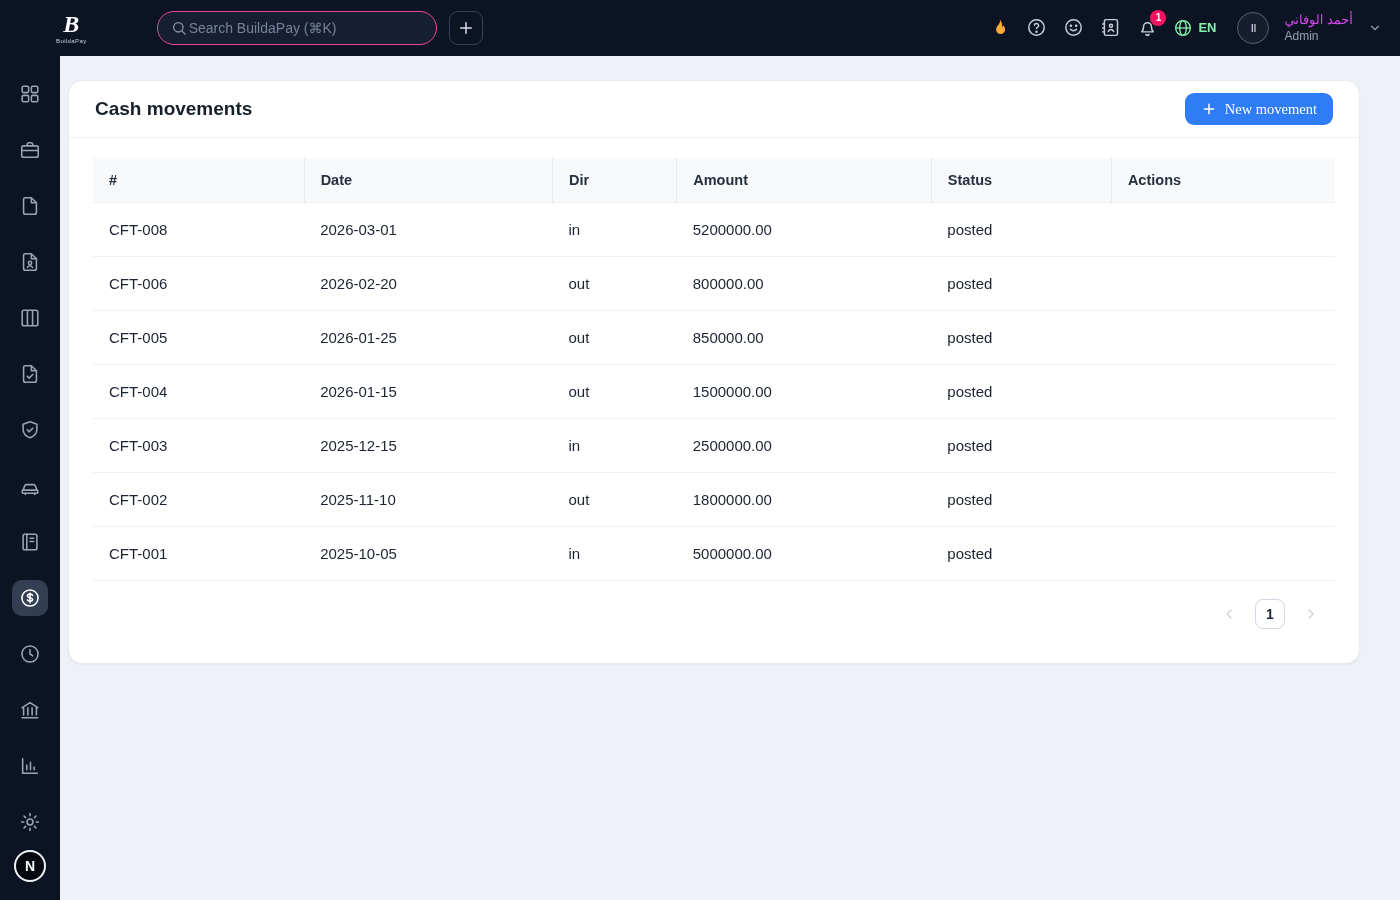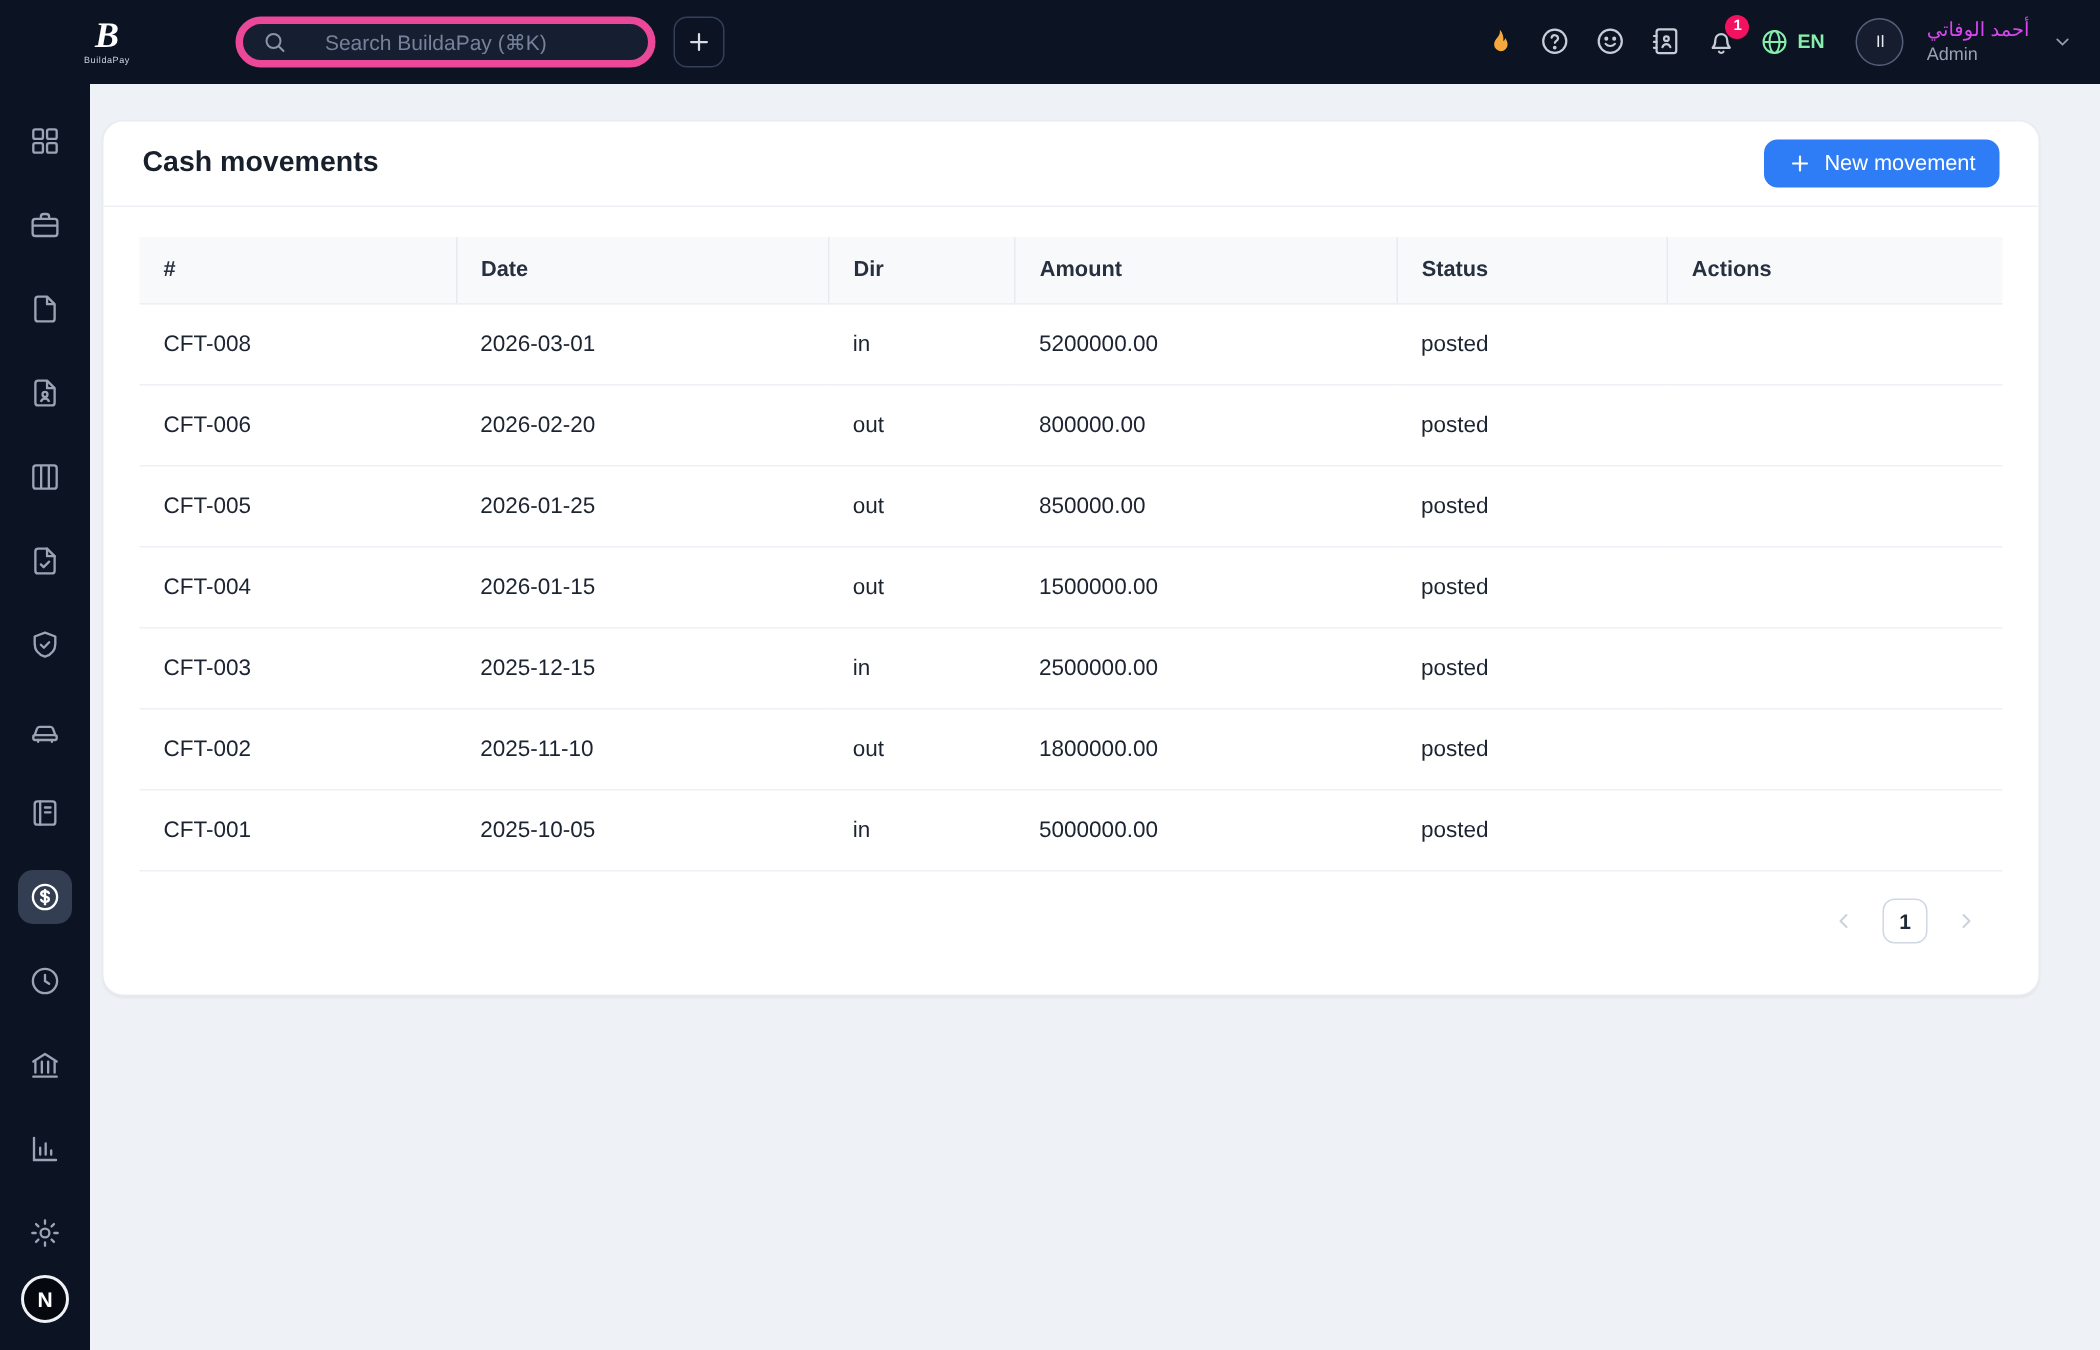--- a/index.html
+++ b/index.html
@@ -14,22 +14,22 @@
     position:absolute; top:0; left:0; width:1400px; height:56px;
     background:#0c1322; display:flex; align-items:center; z-index:20;
     padding-right:18px;
   }
   .logo { margin-left:56px; display:flex; flex-direction:column; align-items:center; color:#fff; cursor:pointer; line-height:1; }
   .logo-b { font-family:"Liberation Serif", serif; font-style:italic; font-weight:700; font-size:24px; }
   .logo-cap { font-size:6px; color:#cbd5e1; margin-top:2px; letter-spacing:.4px; }
 
   .search {
     margin-left:70px; width:280px; height:34px; background:#161f31;
-    border:5px solid #ec4899; border-radius:17px; display:flex; align-items:center;
-    padding:0 13px; gap:24px; color:#8b95a8;
+    border:1px solid #ec4899; border-radius:17px; display:flex; align-items:center;
+    padding:0 13px; gap:0; color:#8b95a8;
   }
   .search input {
     flex:1; background:transparent; border:none; outline:none;
     color:#aeb6c4; font-size:14px; font-family:inherit;
   }
   .search input::placeholder { color:#77829a; }
 
   .add-btn {
     margin-left:12px; width:34px; height:34px; border-radius:9px;
     background:transparent; border:1px solid #33405c; color:#d7dde6;
@@ -81,21 +81,21 @@
     box-shadow:0 1px 2px rgba(16,24,40,.05);
   }
   .card-head {
     height:57px; padding:0 26px; display:flex; align-items:center;
     justify-content:space-between; border-bottom:1px solid #eef1f5;
   }
   .card-head h1 { margin:0; font-size:19px; font-weight:700; color:#18202c; }
   .btn-primary {
     display:flex; align-items:center; gap:8px; background:#2e7cf6; color:#fff;
     border:none; border-radius:9px; height:32px; padding:0 16px;
-    font-size:14.5px; font-family:Liberation Sans, sans-serif; cursor:pointer;
+    font-size:14.5px; font-family:Liberation Serif, serif; cursor:pointer;
   }
   .card-body { padding:20px 24px 34px; }
   .desc { margin:0 2px 16px; color:#929caa; font-size:14.5px; }
 
   table { width:100%; border-collapse:collapse; font-size:15px; table-layout:fixed; }
   thead th {
     background:#f7f9fb; text-align:left; padding:14px 16px;
     font-size:14.5px; font-weight:700; color:#27303f;
     border-right:1px solid #e7ebf0; border-bottom:1px solid #eceff3;
   }

